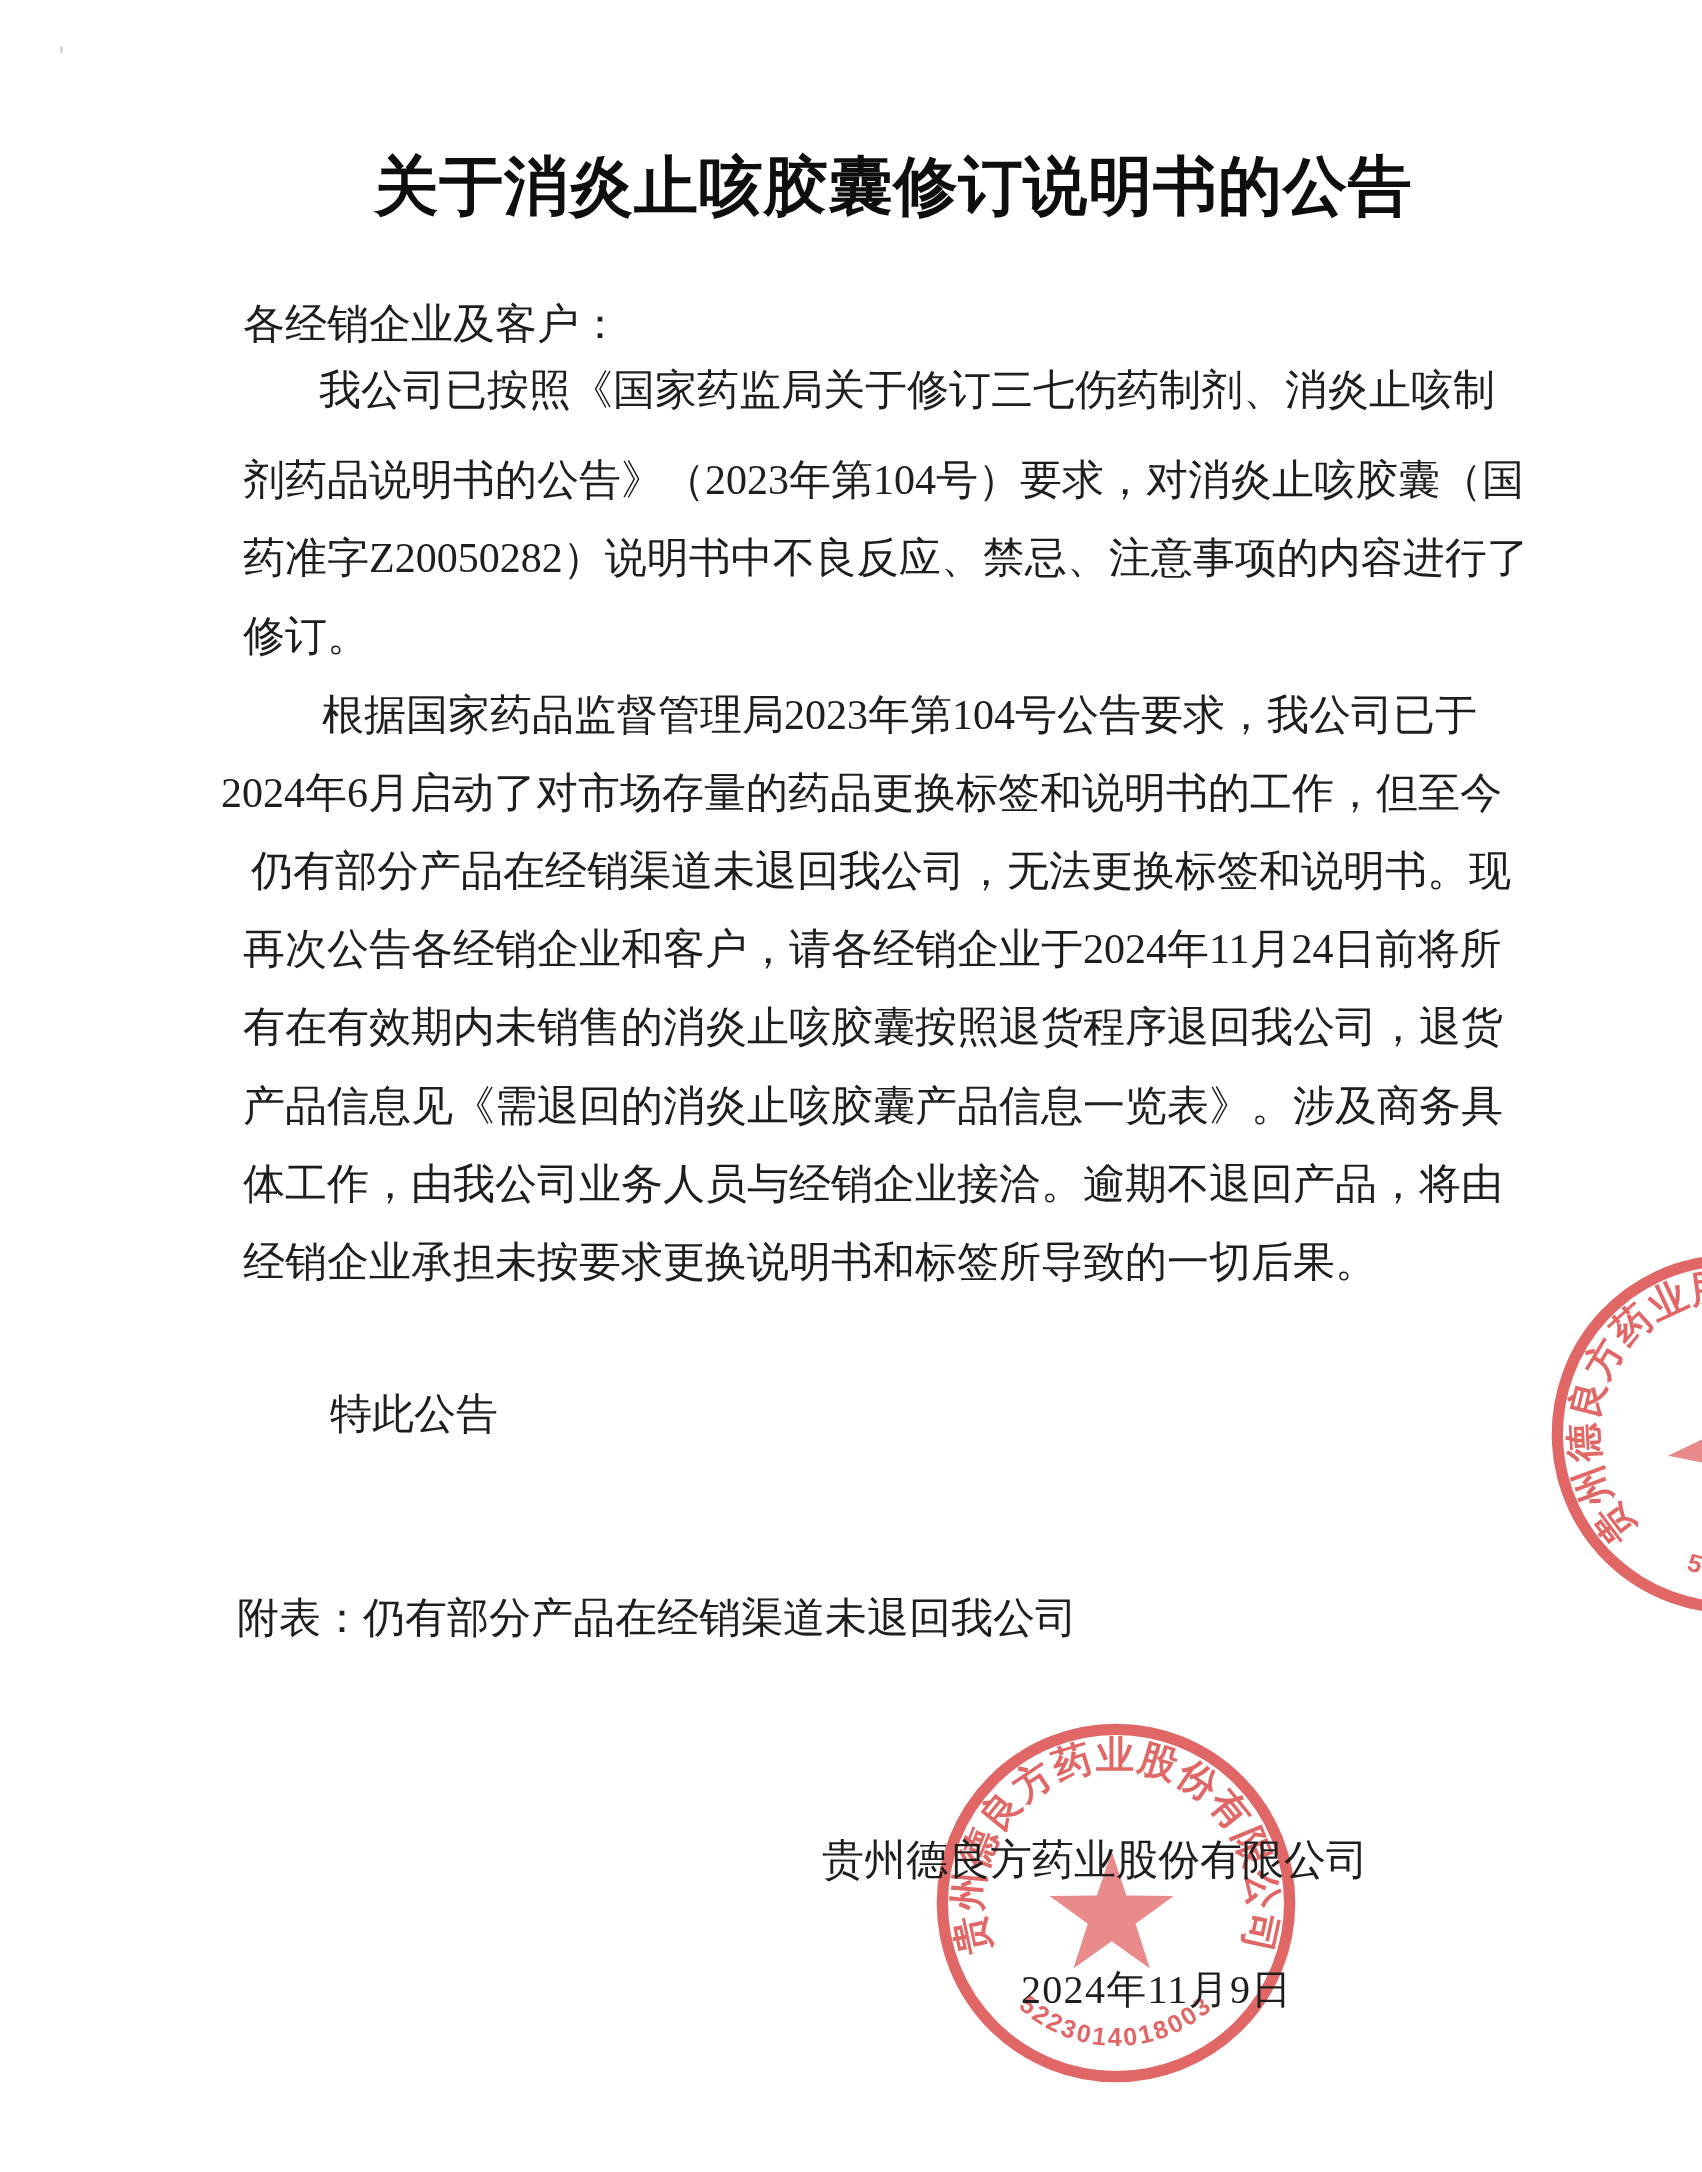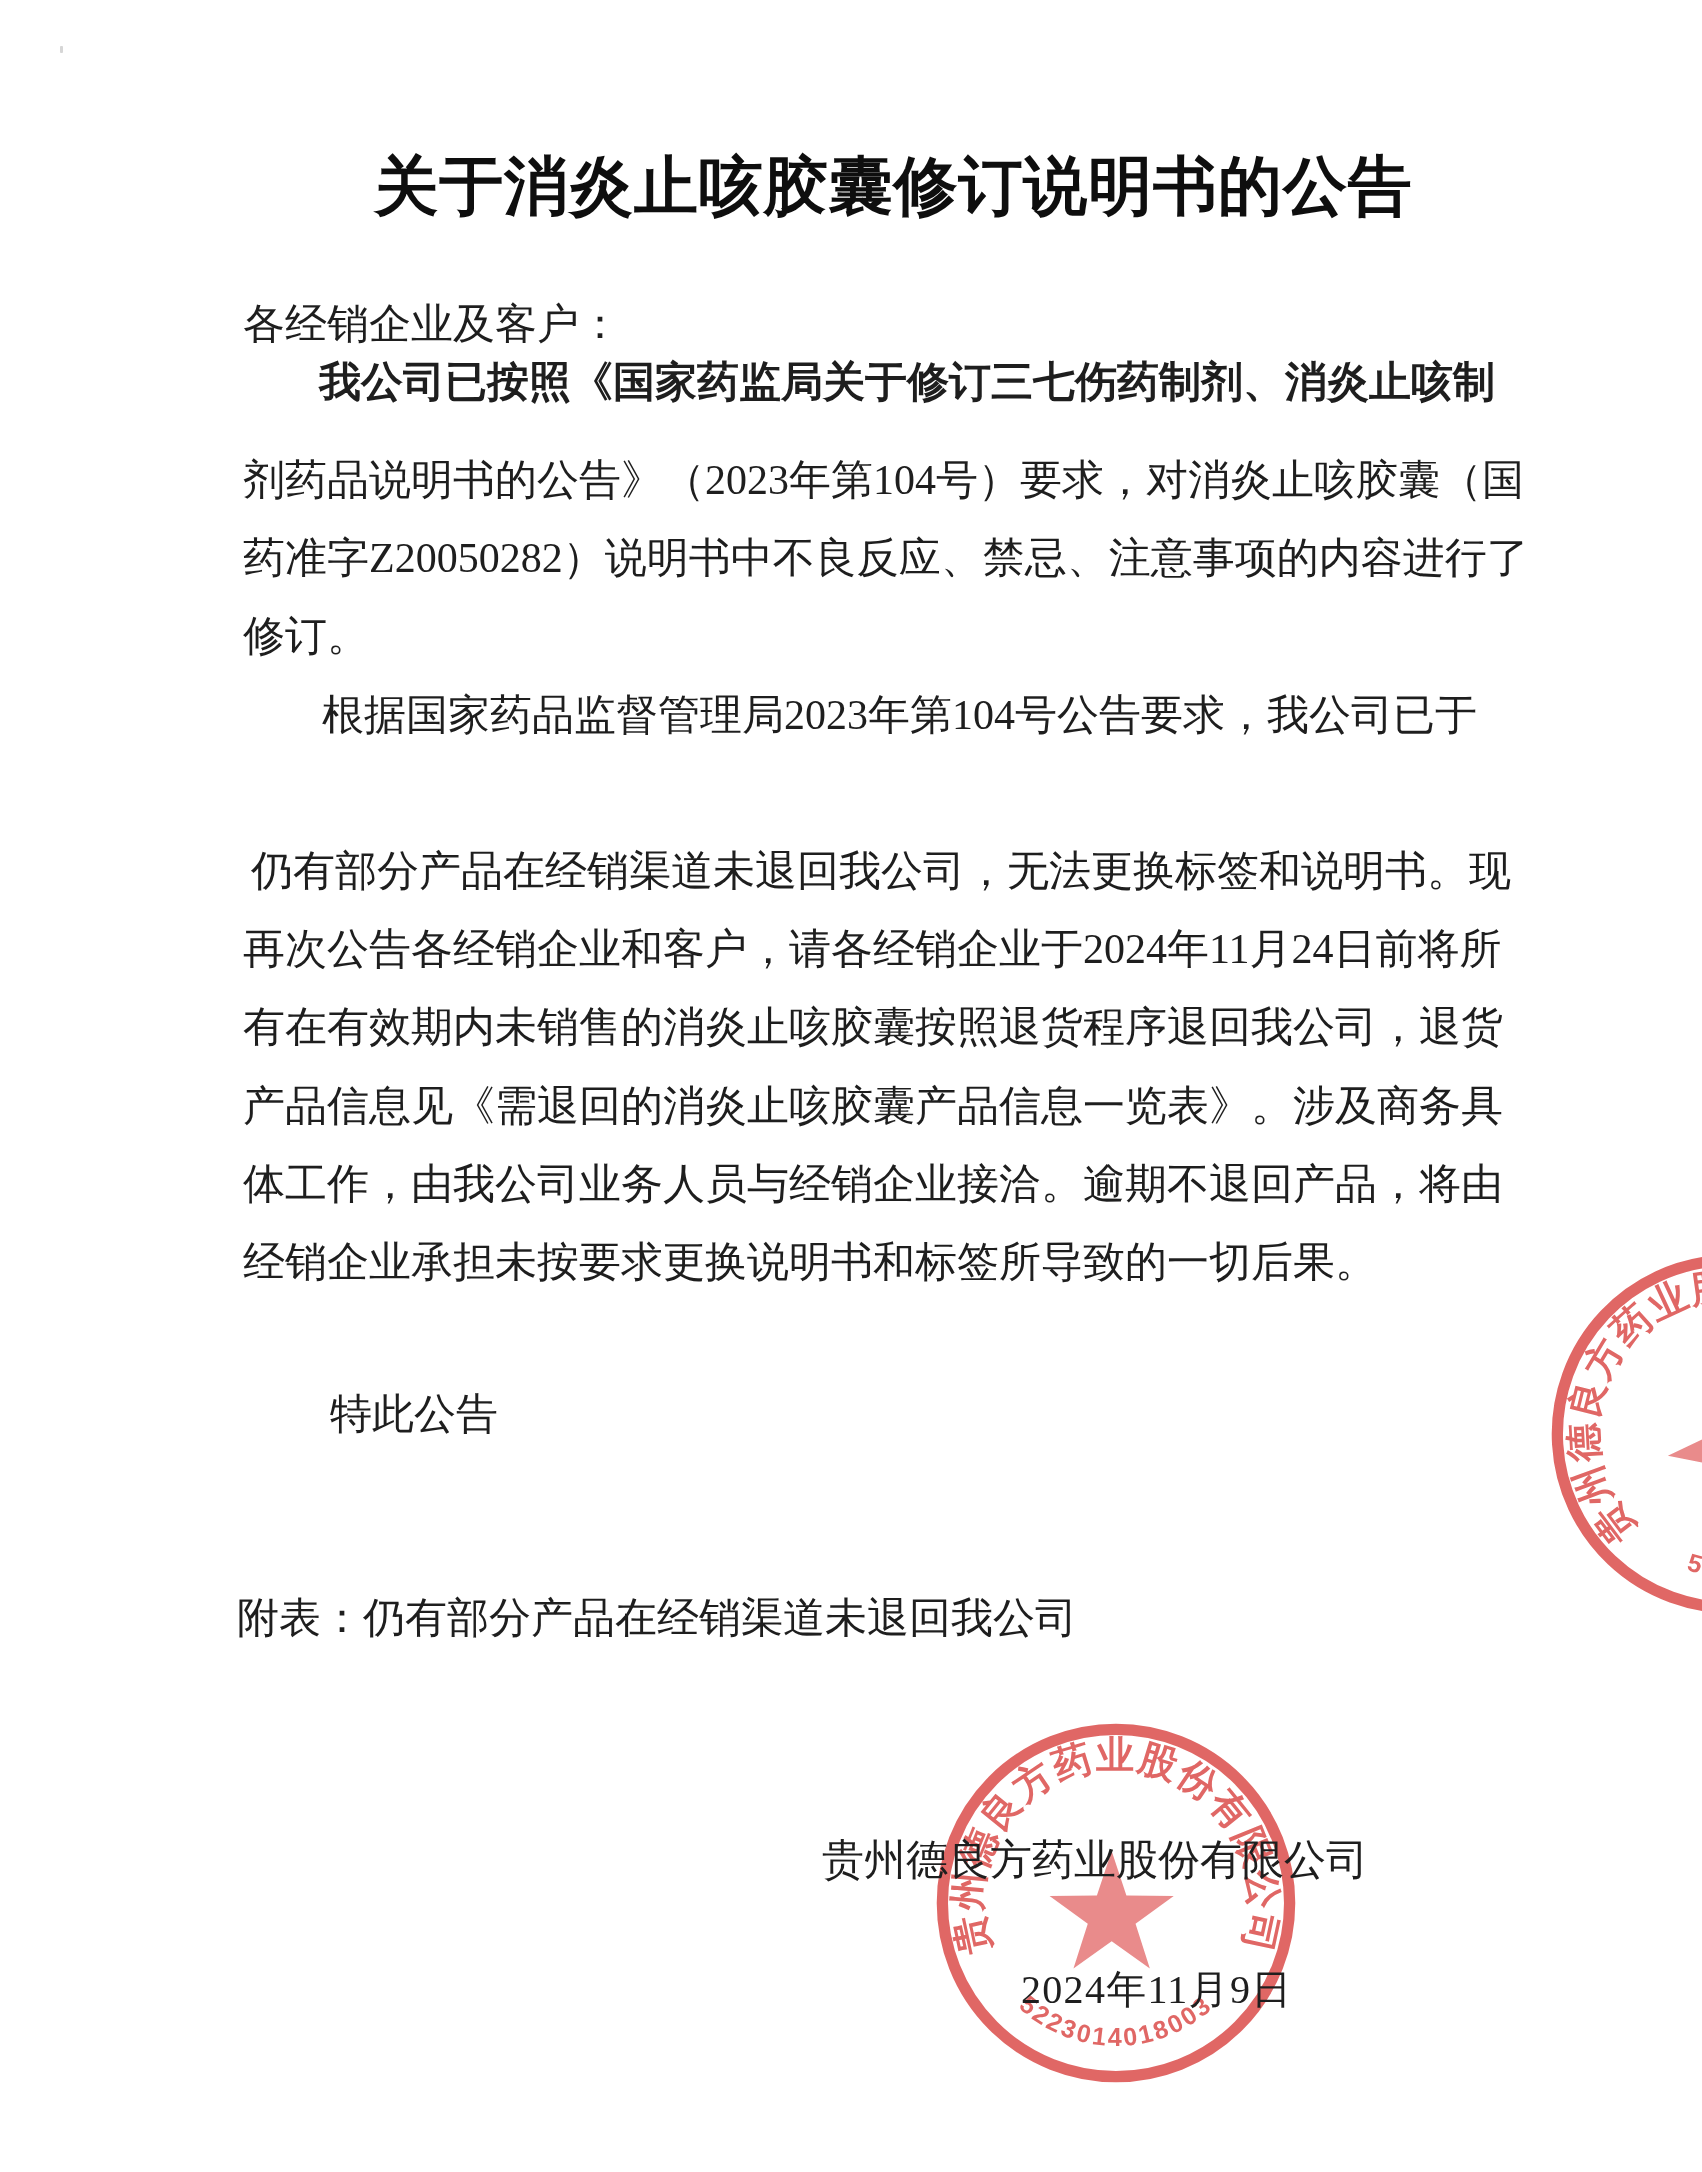--- a/index.html
+++ b/index.html
@@ -58,25 +58,26 @@
   }
 </style>
 </head>
 <body>
 
 <div id="page">
 
   <div class="doc-title">关于消炎止咳胶囊修订说明书的公告</div>
 
   <div class="line" style="left:243px;top:285px;">各经销企业及客户：</div>
-  <div class="line" style="left:319px;top:343px;font-weight:bold;">我公司已按照《国家药监局关于修订三七伤药制剂、消炎止咳制</div>
+  <div class="line" style="left:319px;top:351px;">我公司已按照《国家药监局关于修订三七伤药制剂、消炎止咳制</div>
   <div class="line" style="left:243px;top:441px;">剂药品说明书的公告》（2023年第104号）要求，对消炎止咳胶囊（国</div>
   <div class="line" style="left:243px;top:519px;">药准字Z20050282）说明书中不良反应、禁忌、注意事项的内容进行了</div>
   <div class="line" style="left:243px;top:597px;">修订。</div>
   <div class="line" style="left:322px;top:676px;">根据国家药品监督管理局2023年第104号公告要求，我公司已于</div>
+  <div class="line" style="left:221px;top:754px;">2024年6月启动了对市场存量的药品更换标签和说明书的工作，但至今</div>
   <div class="line" style="left:243px;top:832px;margin-left:8px;">仍有部分产品在经销渠道未退回我公司，无法更换标签和说明书。现</div>
   <div class="line" style="left:243px;top:910px;">再次公告各经销企业和客户，请各经销企业于2024年11月24日前将所</div>
   <div class="line" style="left:243px;top:1067px;">产品信息见《需退回的消炎止咳胶囊产品信息一览表》。涉及商务具</div>
   <div class="line" style="left:243px;top:988px;">有在有效期内未销售的消炎止咳胶囊按照退货程序退回我公司，退货</div>
   <div class="line" style="left:243px;top:1223px;">经销企业承担未按要求更换说明书和标签所导致的一切后果。</div>
   <div class="line" style="left:243px;top:1145px;">体工作，由我公司业务人员与经销企业接洽。逾期不退回产品，将由</div>
   <div class="line" style="left:315px;top:1375px;margin-left:15px;">特此公告</div>
   <div class="line" style="left:237px;top:1579px;">附表：仍有部分产品在经销渠道未退回我公司</div>
 
   <div class="sig" style="left:822px;top:1825px;font-size:42px;">贵州德良方药业股份有限公司</div>

